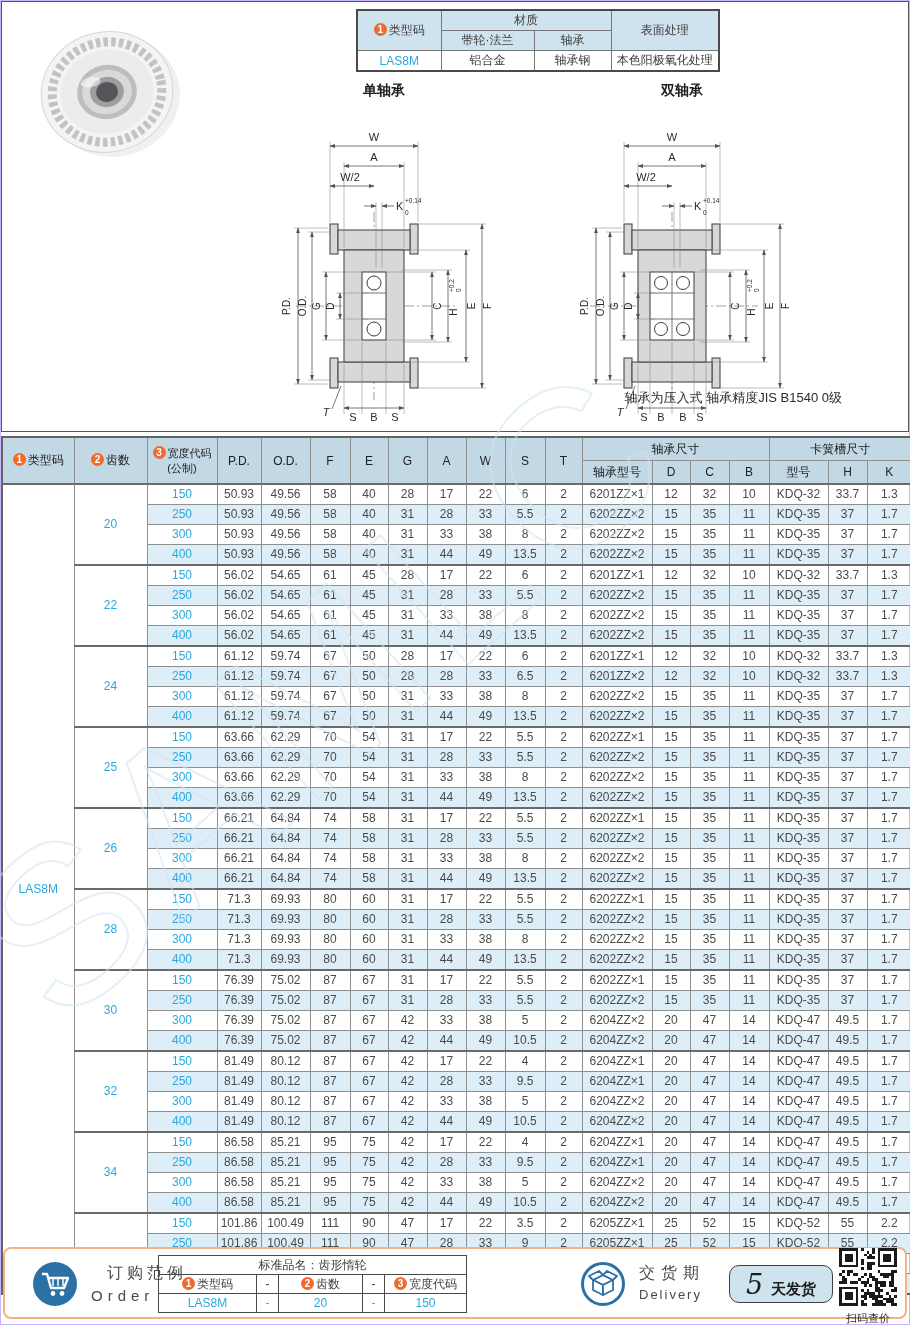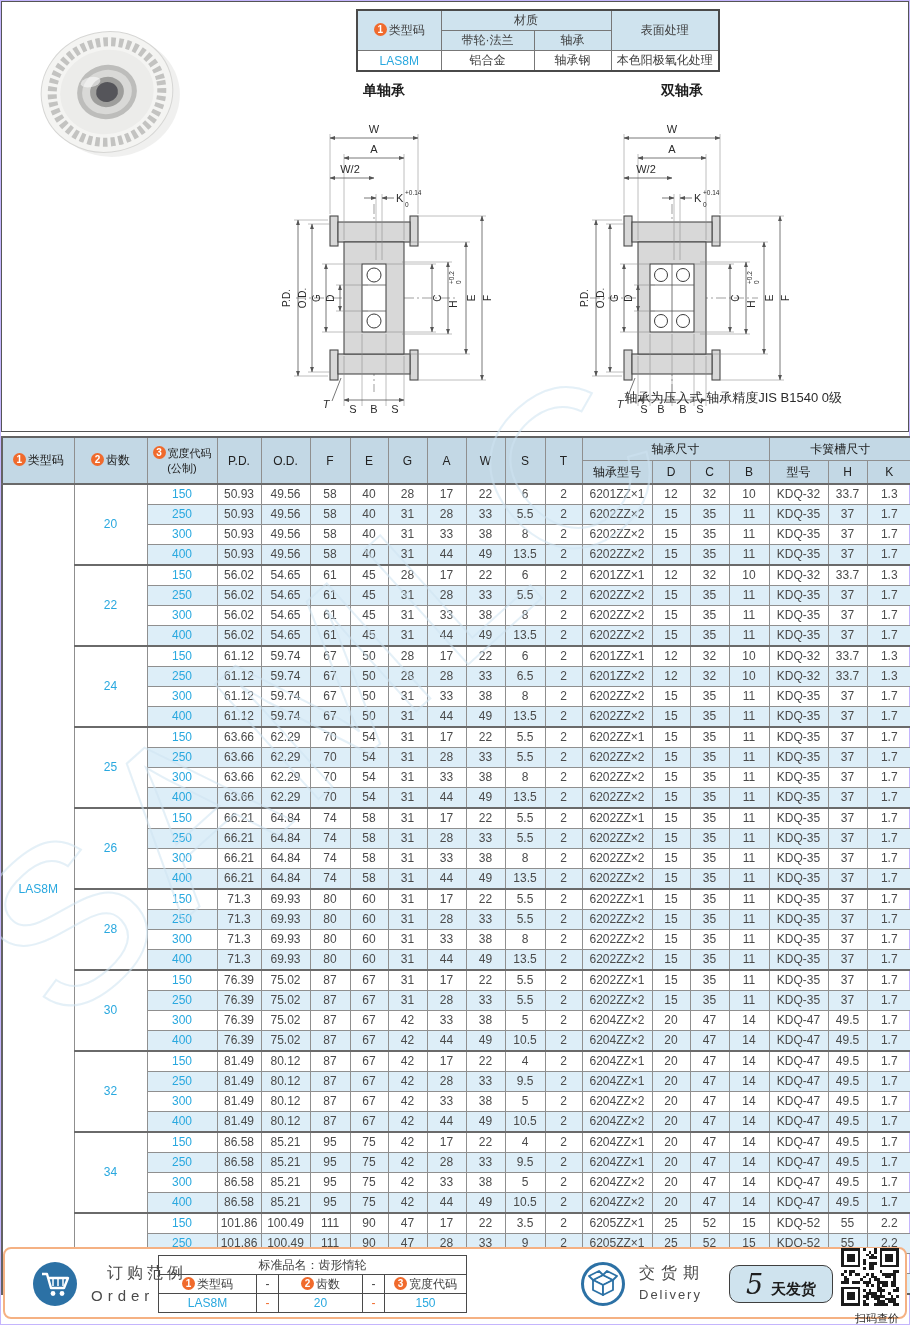--- a/index.html
+++ b/index.html
@@ -16,21 +16,21 @@
              table-layout:fixed;font-size:12px;border:2px solid #4a4a4a;}
   table.spec th,table.spec td{border:1px solid #777;height:19px;padding:0 2px;text-align:center;
              white-space:nowrap;overflow:hidden;font-weight:normal;}
   table.spec th{background:#cfe3ee;}
   .blue{color:#29A8DF;}
   .badge{display:inline-block;width:13px;height:13px;border-radius:50%;background:#F06A2C;
          color:#fff;font-size:10px;line-height:13px;text-align:center;font-weight:bold;
          margin-right:2px;vertical-align:1px;}
 
   .drawing{position:absolute;width:280px;text-align:center;}
-  .drawing .dtitle{font-size:14px;color:#1c1c1c;font-weight:bold;margin-bottom:8px;}
+  .drawing .dtitle{font-size:14px;color:#1c1c1c;font-weight:bold;margin-bottom:16px;}
   .note{position:absolute;left:290px;top:387px;width:550px;text-align:right;font-size:13px;color:#2b2b2b;}
 
   svg .lbl{font-size:11px;fill:#2b2b2b;}
   svg .lbl-s{font-size:10px;fill:#2b2b2b;}
   svg .tol{font-size:6.5px;fill:#2b2b2b;}
   svg .dim{stroke:#555;stroke-width:0.8;}
   svg .ext{stroke:#888;stroke-width:0.55;}
   svg .cl{stroke:#777;stroke-width:0.7;stroke-dasharray:10 3 2 3;}
   svg .body{fill:#d8d8d8;stroke:#4a4a4a;stroke-width:1.1;}
   svg .cav{fill:#ffffff;stroke:#3a3a3a;stroke-width:1;}
@@ -62,21 +62,21 @@
   .dash-orange{color:#F06A2C;}
   .delivery-label{position:absolute;left:634px;top:14px;color:#4a4a4a;}
   .delivery-label .l1{font-size:16px;letter-spacing:6px;}
   .delivery-label .l2{font-size:13px;letter-spacing:2px;margin-top:3px;}
   .pill{position:absolute;left:724px;top:16px;width:104px;height:38px;background:#cfe3ee;
         border:1.5px solid #3f3f3f;border-radius:10px;display:flex;align-items:center;
         justify-content:center;box-sizing:border-box;}
   .pill .num{font-family:"DejaVu Serif","Liberation Serif",serif;font-style:italic;font-size:27px;
         color:#1d1d1d;margin-right:8px;}
   .pill .unit{font-size:15px;color:#1d1d1d;font-weight:bold;margin-top:10px;}
-  .qr-wrap{position:absolute;left:836px;top:1247px;width:62px;text-align:right;}
+  .qr-wrap{position:absolute;left:836px;top:1247px;width:62px;text-align:center;}
   .qr-caption{font-size:11px;color:#2b2b2b;margin-top:1px;}
 
   .watermark{position:absolute;left:0;top:0;pointer-events:none;z-index:60;}
 </style>
 </head>
 <body>
 
 <div class="page">
 
   <div class="top-panel">

